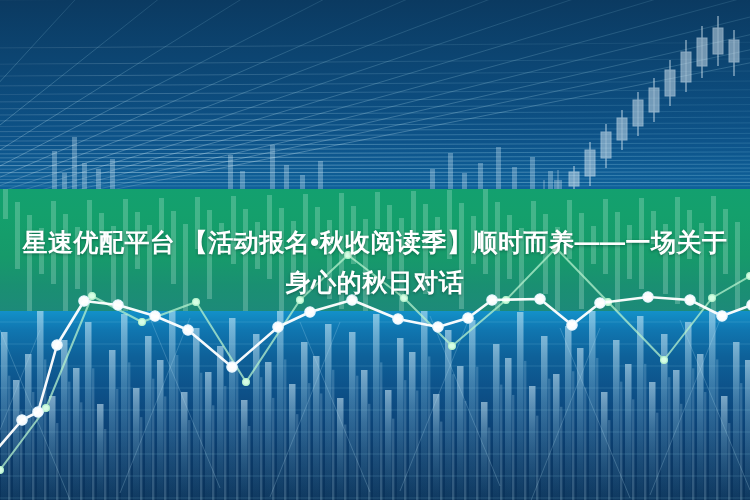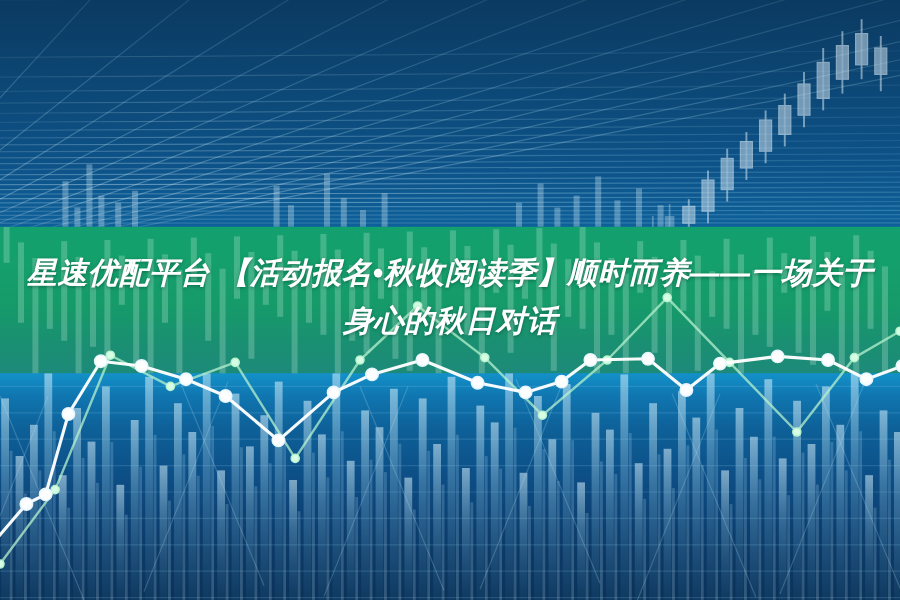--- a/index.html
+++ b/index.html
@@ -49,24 +49,23 @@
     background:linear-gradient(180deg,
       #13a06f 0%,
       #14a06c 20%,
       #169a6a 55%,
       #1a8f72 80%,
       #1d8a79 100%);
   }
 
   
   #title-wrap{
-    top:189px; height:118px;
+    top:203px; height:118px;
     display:flex; align-items:center; justify-content:center;
     padding:0 10px;
-    font-style:italic;
   }
   #headline{
     color:#ffffff;
     font-size:25px;
     line-height:40px;
     font-weight:700;
     text-align:center;
     letter-spacing:.5px;
     text-shadow:0 1px 3px rgba(0,40,30,.45);
     max-width:726px;

